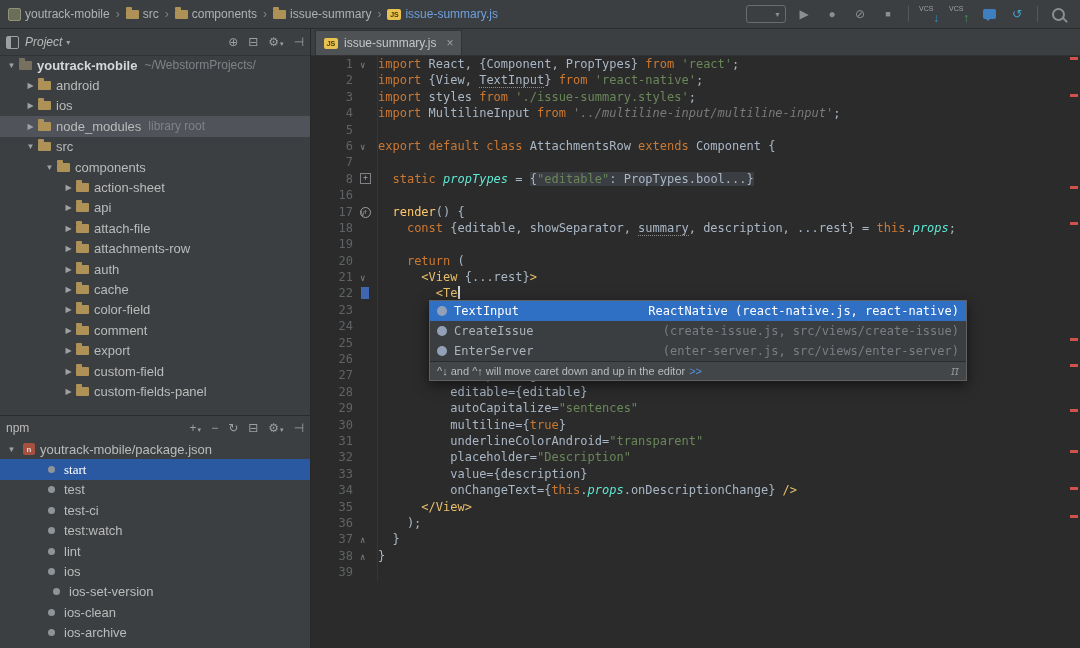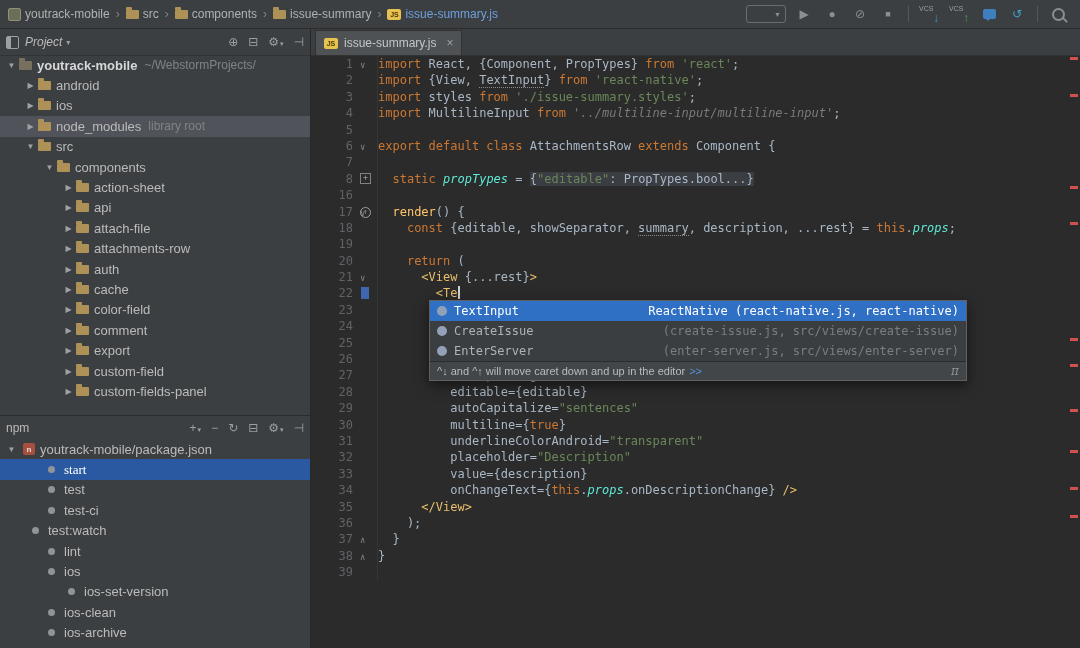--- a/index.html
+++ b/index.html
@@ -298,33 +298,33 @@
         <span>start</span>
       </div>
       <div class="trow" style="padding-left: 48px;">
         <span class="script-dot"></span>
         <span>test</span>
       </div>
       <div class="trow" style="padding-left: 48px;">
         <span class="script-dot"></span>
         <span>test-ci</span>
       </div>
-      <div class="trow" style="padding-left: 32px;">
+      <div class="trow" style="padding-left: 48px;">
         <span class="script-dot"></span>
         <span>test:watch</span>
       </div>
       <div class="trow" style="padding-left: 48px;">
         <span class="script-dot"></span>
         <span>lint</span>
       </div>
       <div class="trow" style="padding-left: 48px;">
         <span class="script-dot"></span>
         <span>ios</span>
       </div>
-      <div class="trow" style="padding-left: 68px;">
+      <div class="trow" style="padding-left: 53px;">
         <span class="script-dot"></span>
         <span>ios-set-version</span>
       </div>
       <div class="trow" style="padding-left: 48px;">
         <span class="script-dot"></span>
         <span>ios-clean</span>
       </div>
       <div class="trow" style="padding-left: 48px;">
         <span class="script-dot"></span>
         <span>ios-archive</span>

